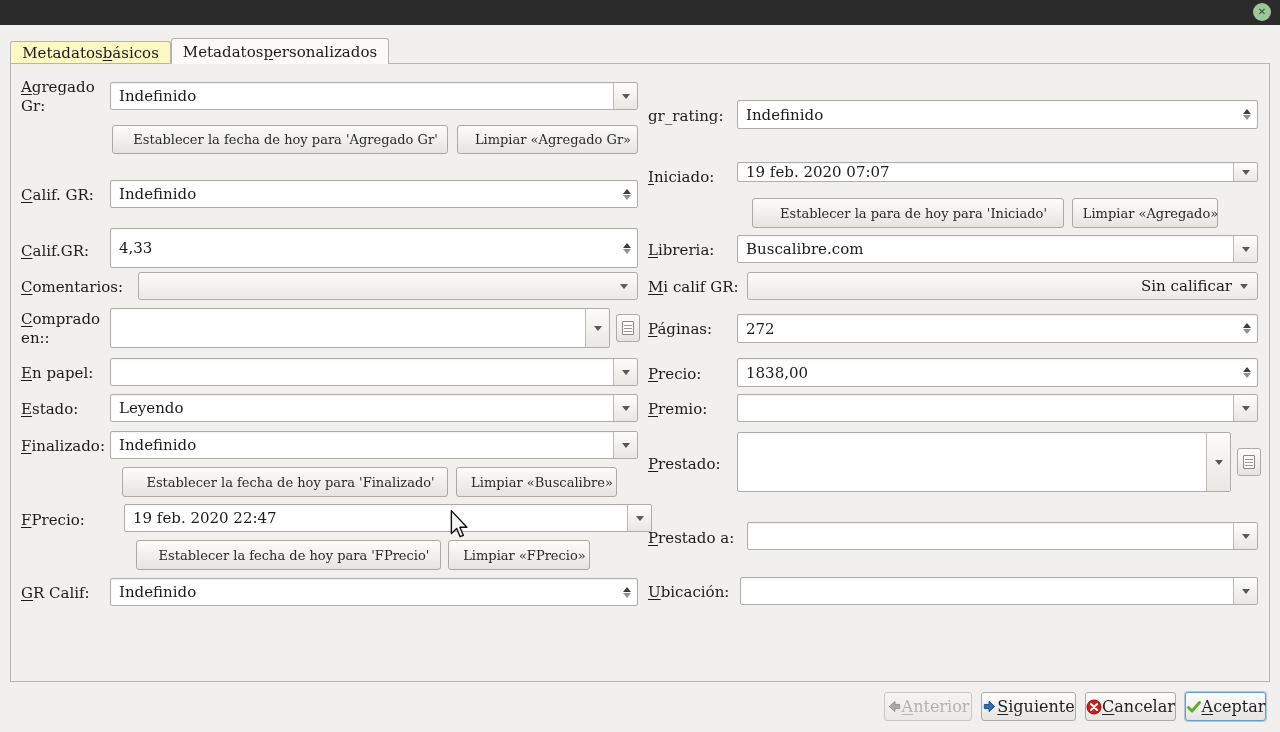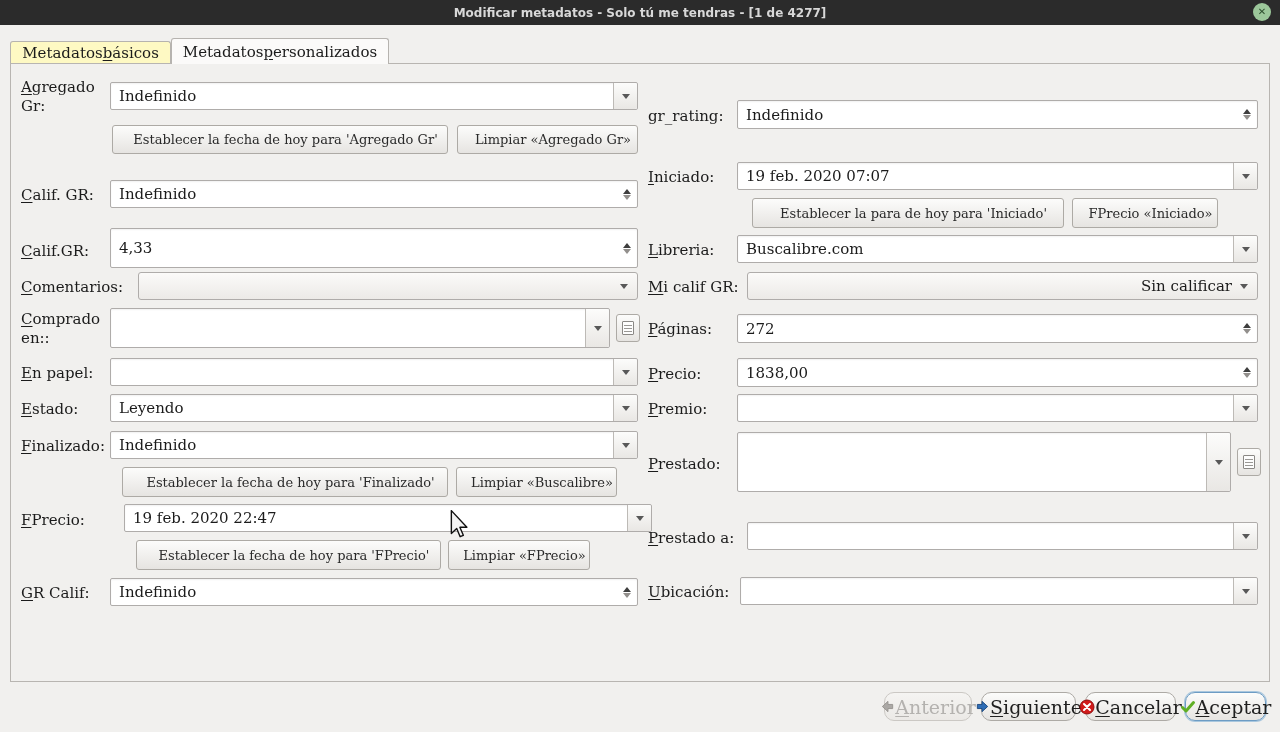--- a/index.html
+++ b/index.html
@@ -66,33 +66,32 @@
     background:linear-gradient(#fcfcfb,#e6e4e1); border:1px solid #adaaa5; border-radius:3px;
     display:flex; align-items:center; justify-content:center;
   }
   .docicon { width:12px; height:14px; background:#fdfdfd; border:1px solid #8a8885; border-radius:1px;
     display:flex; flex-direction:column; justify-content:center; gap:2px; padding:0 1px; box-sizing:border-box; }
   .docicon i { display:block; height:1px; background:#9a9895; }
   
   .fbtn {
     position:absolute; box-sizing:border-box; z-index:2; top:692px; height:29px;
     display:flex; align-items:center; justify-content:center; gap:0;
-    font-size:19px; color:#1f1f1f; white-space:nowrap;
-    background:linear-gradient(#fcfcfb,#e6e4e1); border:1px solid #adaaa5; border-radius:10px;
+    font-size:16px; color:#1f1f1f; white-space:nowrap;
+    background:linear-gradient(#fcfcfb,#e6e4e1); border:1px solid #adaaa5; border-radius:3px;
   }
   .fbtn.disabled { color:#b4b2af; background:linear-gradient(#f5f4f2,#ebe9e6); border-color:#cbc8c4; }
   .fbtn.default { border-color:#6d9cc4; box-shadow:0 0 0 1px #a9c7de; }
   .fbtn svg { flex:none; }
   .cursor { position:absolute; z-index:9; }
 </style>
 </head>
 <body>
 
 <div class="titlebar">
-  <span class="title">Modificar metadatos - Solo tú me tendras - [1 de 4277]</span>
   <div class="closebtn">
     <span>✕</span>
   </div>
 </div>
 
 <div class="tab inactive">Metadatos <u>b</u>ásicos</div>
 <div class="tab active">Metadatos <u>p</u>ersonalizados</div>
 
 <div class="panel"></div>
 
@@ -193,28 +192,28 @@
 <label class="lbl" style="left:648px;top:107px">gr_rating:</label>
 <div class="field" style="left:737px;top:100px;width:521px;height:29px">
   <span class="val">Indefinido</span>
   <span class="spin">
       <i class="up"></i>
       <i class="dn"></i>
     </span>
 </div>
 
 <label class="lbl" style="left:648px;top:168px"><u>I</u>niciado:</label>
-<div class="field" style="left:737px;top:162px;width:521px;height:28px">
+<div class="field" style="left:737px;top:162px;width:521px;height:20px">
   <span class="val">19 feb. 2020 07:07</span>
   <span class="cbtn">
       <i class="arr"></i>
     </span>
 </div>
 <div class="pushbtn" style="left:752px;top:198px;width:312px;height:30px">Establecer la para de hoy para 'Iniciado'</div>
-<div class="pushbtn" style="left:1072px;top:198px;width:146px;height:30px">FPrecio «Iniciado»</div>
+<div class="pushbtn" style="left:1072px;top:198px;width:146px;height:30px">Limpiar «Agregado»</div>
 
 <label class="lbl" style="left:648px;top:241px"><u>L</u>ibreria:</label>
 <div class="field" style="left:737px;top:235px;width:521px;height:28px">
   <span class="val">Buscalibre.com</span>
   <span class="cbtn">
       <i class="arr"></i>
     </span>
 </div>
 
 <label class="lbl" style="left:648px;top:278px"><u>M</u>i calif GR:</label>

